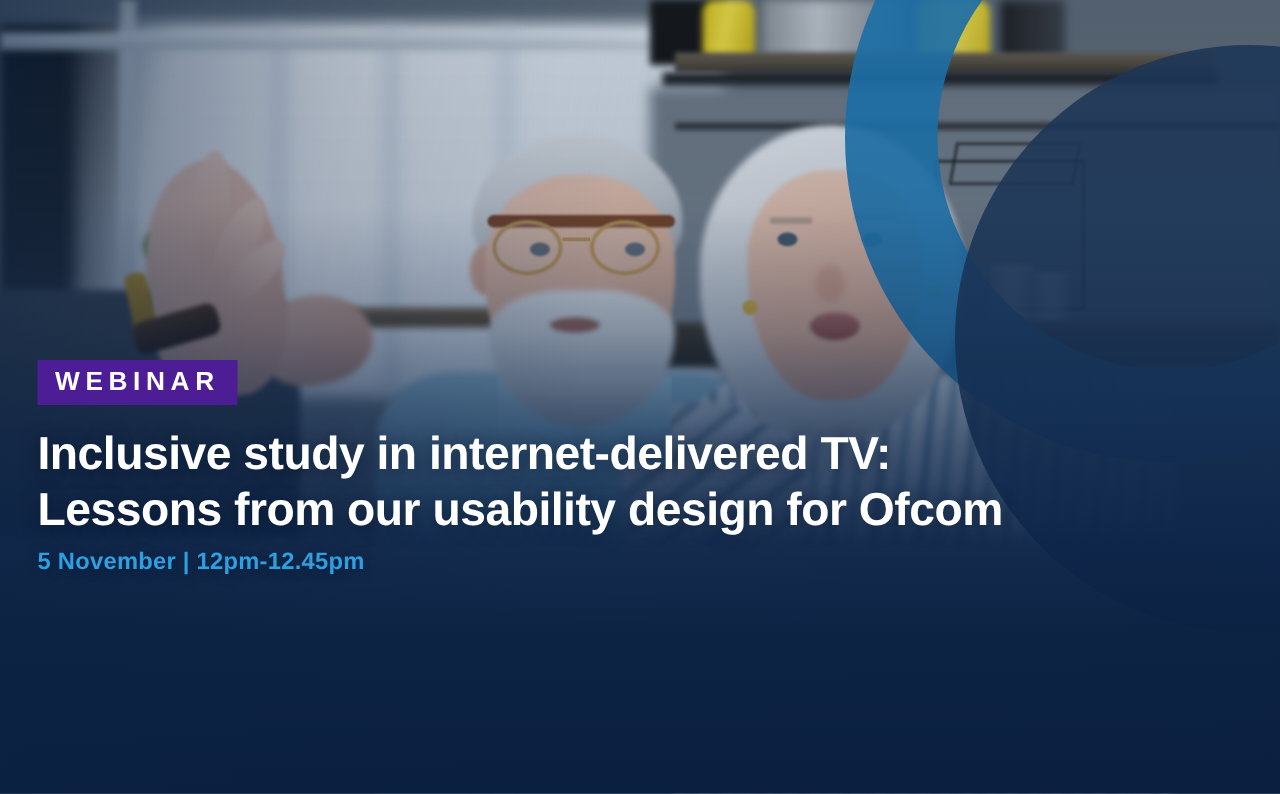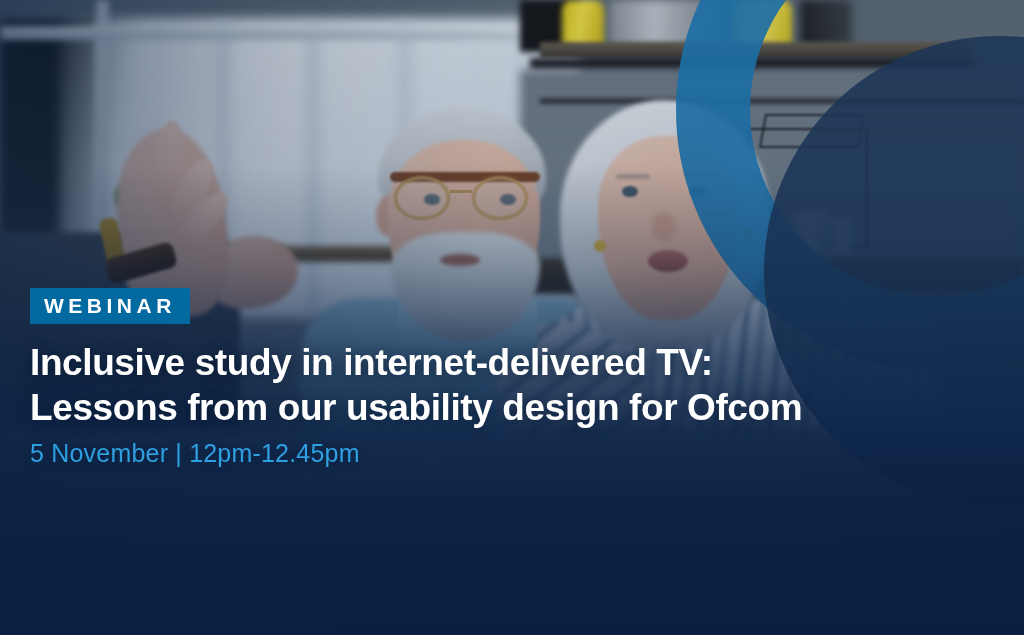--- a/index.html
+++ b/index.html
@@ -417,21 +417,21 @@
   
   .content {
     position: absolute;
     left: 30px;
     top: 288px;
     width: 940px;
     z-index: 8;
   }
   .badge {
     display: inline-block;
-    background: #0369a1;
+    background: #4c1d95;
     color: #ffffff;
     font-size: 21px;
     font-weight: 700;
     letter-spacing: 4.5px;
     padding: 7px 14px 8px 14px;
     line-height: 1;
     text-transform: uppercase;
   }
   .headline {
     margin: 16px 0 0 0;
@@ -439,22 +439,22 @@
     font-size: 37px;
     font-weight: 700;
     line-height: 1.22;
     letter-spacing: -0.4px;
     text-shadow: 0 2px 14px rgba(6,20,42,.55);
   }
   .headline .ln { display: block; }
   .meta {
     margin-top: 9px;
     color: #2e9fe0;
-    font-size: 25px;
-    font-weight: 400;
+    font-size: 19px;
+    font-weight: 700;
     letter-spacing: .2px;
     text-shadow: 0 2px 10px rgba(6,20,42,.45);
   }
 </style>
 </head>
 <body>
 
 <div class="banner">
 
   <div class="photo">

